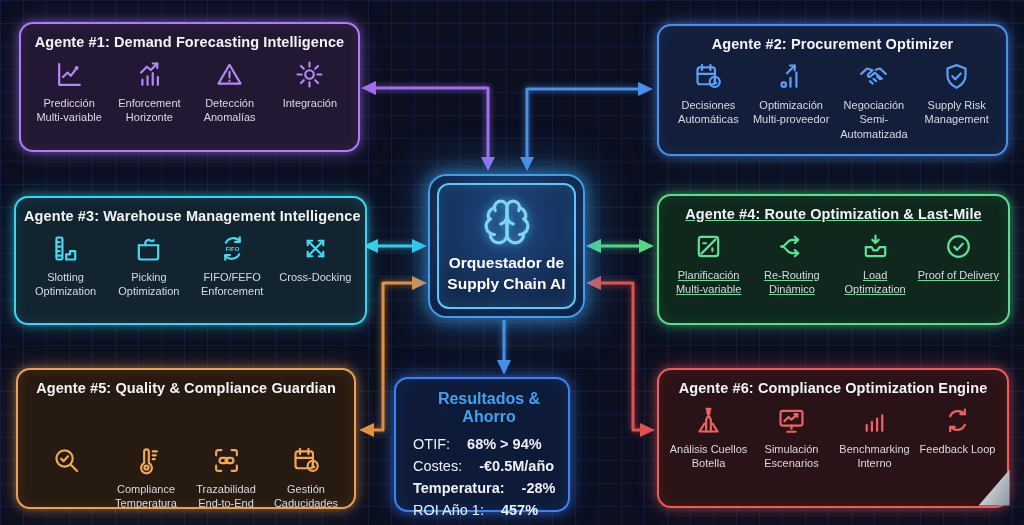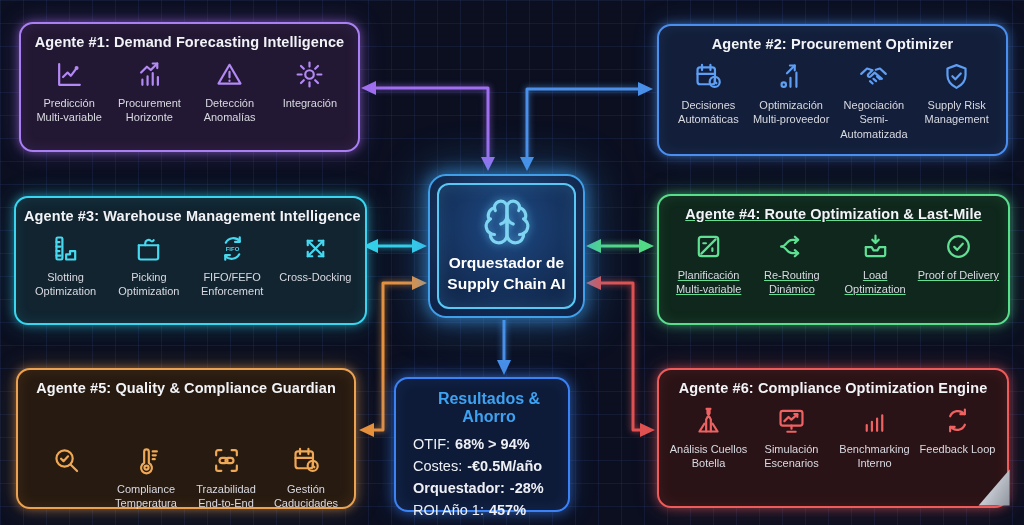--- a/index.html
+++ b/index.html
@@ -56,21 +56,21 @@
   .center-title { font-size:15.5px; font-weight:bold; color:#fff; text-align:center; line-height:1.35; }
   
   .results {
     position:absolute; left:394px; top:377px; width:176px; height:135px;
     border:2px solid #3b82f6; border-radius:14px; background:#0e1b38; z-index:2;
     box-shadow:0 0 12px rgba(59,130,246,.55), 0 0 26px rgba(59,130,246,.28), inset 0 0 16px rgba(59,130,246,.12);
     padding:11px 0 0 17px;
   }
   .results-title { font-size:16px; font-weight:bold; color:#3ea2f2; margin-bottom:7px; margin-left:-3px; text-align:center; }
   .rline { font-size:14.5px; color:#eef0f5; line-height:1.52; white-space:nowrap; }
-  .rline .val { font-weight:bold; margin-left:5px; }
+  .rline .val { font-weight:bold; margin-left:17px; }
   .rline .lbl.bold { font-weight:bold; }
   
   .arrows { position:absolute; inset:0; z-index:1; pointer-events:none; }
   .arrows path, .arrows line { fill:none; stroke-width:3; stroke-linejoin:round; }
   .g-purple { stroke:#a06ef0; filter:drop-shadow(0 0 3px rgba(160,110,240,.8)); }
   .g-blue   { stroke:#4a90e8; filter:drop-shadow(0 0 3px rgba(74,144,232,.8)); }
   .g-cyan   { stroke:#35d0e8; filter:drop-shadow(0 0 3px rgba(53,208,232,.8)); }
   .g-green  { stroke:#52d985; filter:drop-shadow(0 0 3px rgba(82,217,133,.8)); }
   .g-orange { stroke:#e8913d; filter:drop-shadow(0 0 3px rgba(232,145,61,.8)); }
   .g-red    { stroke:#e05252; filter:drop-shadow(0 0 3px rgba(224,82,82,.8)); }
@@ -123,21 +123,21 @@
             <circle cx="17.5" cy="7" r="0.7"></circle>
           </svg>
         <div class="item-label">Predicción Multi-variable</div>
       </div>
       <div class="item">
         <svg viewBox="0 0 24 24">
             <path d="M6.5 20v-4M10.5 20v-6.5M14.5 20v-9M18.5 20v-6"></path>
             <path d="M5.5 10.5 10 6l3 2.5 5-5"></path>
             <path d="M14.5 3.5H18V7"></path>
           </svg>
-        <div class="item-label">Procurement Horizonte</div>
+        <div class="item-label">Enforcement Horizonte</div>
       </div>
       <div class="item">
         <svg viewBox="0 0 24 24">
             <path d="M12 4.5 20.5 19h-17z"></path>
             <path d="M12 10v4.2"></path>
             <path d="M12 16.8v.2"></path>
           </svg>
         <div class="item-label">Detección Anomalías</div>
       </div>
       <div class="item">
@@ -363,21 +363,21 @@
 
   <div class="results">
     <div class="results-title">Resultados &amp; Ahorro</div>
     <div class="rline">
       <span class="lbl">OTIF:</span><span class="val">68% &gt; 94%</span>
     </div>
     <div class="rline">
       <span class="lbl">Costes:</span><span class="val">-€0.5M/año</span>
     </div>
     <div class="rline">
-      <span class="lbl bold">Orquestador:</span><span class="val">-28%</span>
+      <span class="lbl bold">Temperatura:</span><span class="val">-28%</span>
     </div>
     <div class="rline">
       <span class="lbl">ROI Año 1:</span><span class="val">457%</span>
     </div>
   </div>
 
   <div class="curl"></div>
 
 </div>
 

